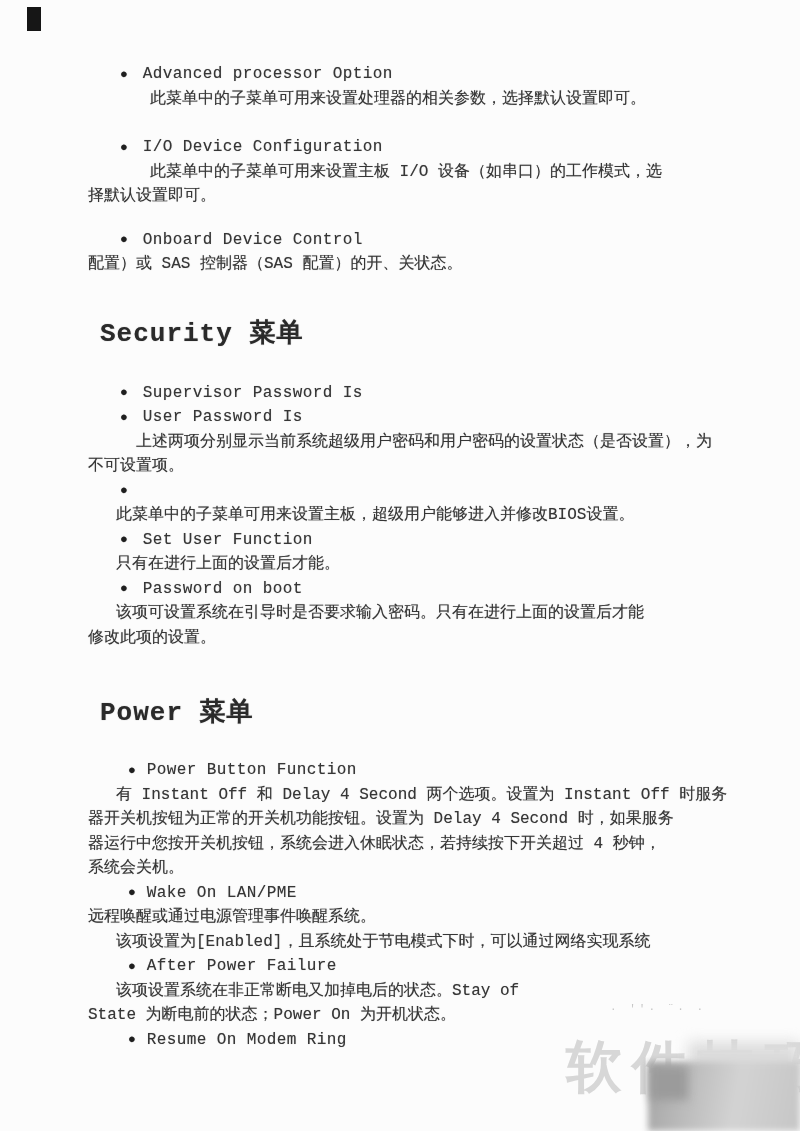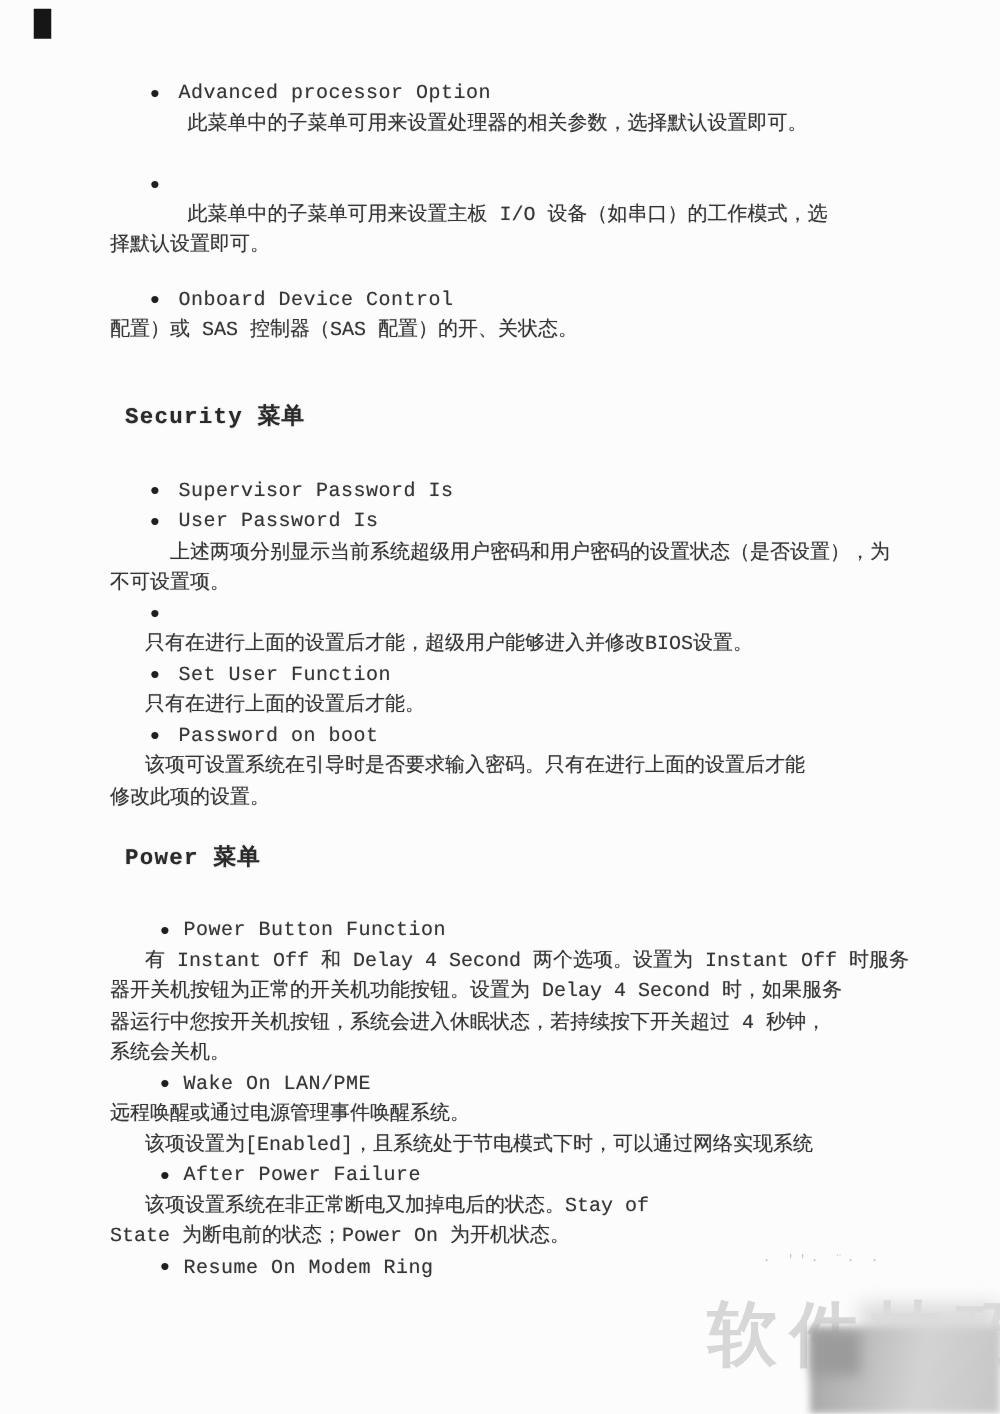--- a/index.html
+++ b/index.html
@@ -36,32 +36,32 @@
   .bullet-row.power { padding-left: 40px; }
   .bullet-row.power .dot { margin-right: 11px; }
   .line { height: 24.5px; white-space: nowrap; }
   .ind-a { padding-left: 62px; }  
   .ind-b { padding-left: 48px; }
   .ind-c { padding-left: 28px; }
   .mt-b2 { margin-top: 24px; }
   .mt-b3 { margin-top: 19px; }
   .mt-p5 { margin-top: 21px; }
   .heading {
-    font-size: 18px;
+    font-size: 26px;
     line-height: 34px;
     font-weight: 600;
     color: #2a2a2a;
     margin-left: 12px;
     letter-spacing: 1px;
     white-space: nowrap;
     text-shadow: 0 0 1px rgba(30,30,30,0.5);
   }
   .mt-h1 { margin-top: 40px; }
   .mt-b4 { margin-top: 30px; }
-  .mt-h2 { margin-top: 20px; }
+  .mt-h2 { margin-top: 46px; }
   .mt-b9 { margin-top: 28px; }
   .watermark {
     position: absolute;
     left: 566px; top: 1030px;
     font-size: 56px;
     font-weight: 600;
     color: #d7d7d7;
     letter-spacing: 10px;
     white-space: nowrap;
     z-index: 1;
@@ -122,20 +122,21 @@
 <div class="page">
 
   <div class="bullet-row">
     <span class="dot">●</span>
     <span class="lbl">Advanced processor Option</span>
   </div>
   <div class="line ind-a">此菜单中的子菜单可用来设置处理器的相关参数，选择默认设置即可。</div>
 
   <div class="bullet-row mt-b2">
     <span class="dot">●</span>
+    <span class="lbl">I/O Device Configuration</span>
   </div>
   <div class="line ind-a">此菜单中的子菜单可用来设置主板 I/O 设备（如串口）的工作模式，选</div>
   <div class="line">择默认设置即可。</div>
 
   <div class="bullet-row mt-b3">
     <span class="dot">●</span>
     <span class="lbl">Onboard Device Control</span>
   </div>
   <div class="line">配置）或 SAS 控制器（SAS 配置）的开、关状态。</div>
 
@@ -148,21 +149,21 @@
   <div class="bullet-row">
     <span class="dot">●</span>
     <span class="lbl">User Password Is</span>
   </div>
   <div class="line ind-b">上述两项分别显示当前系统超级用户密码和用户密码的设置状态（是否设置），为</div>
   <div class="line">不可设置项。</div>
 
   <div class="bullet-row">
     <span class="dot">●</span>
   </div>
-  <div class="line ind-c">只有在进行上面的设置后才能，超级用户能够进入并修改BIOS设置。</div>
+  <div class="line ind-c">此菜单中的子菜单可用来设置主板，超级用户能够进入并修改BIOS设置。</div>
 
   <div class="bullet-row">
     <span class="dot">●</span>
     <span class="lbl">Set User Function</span>
   </div>
   <div class="line ind-c">只有在进行上面的设置后才能。</div>
 
   <div class="bullet-row">
     <span class="dot">●</span>
     <span class="lbl">Password on boot</span>

